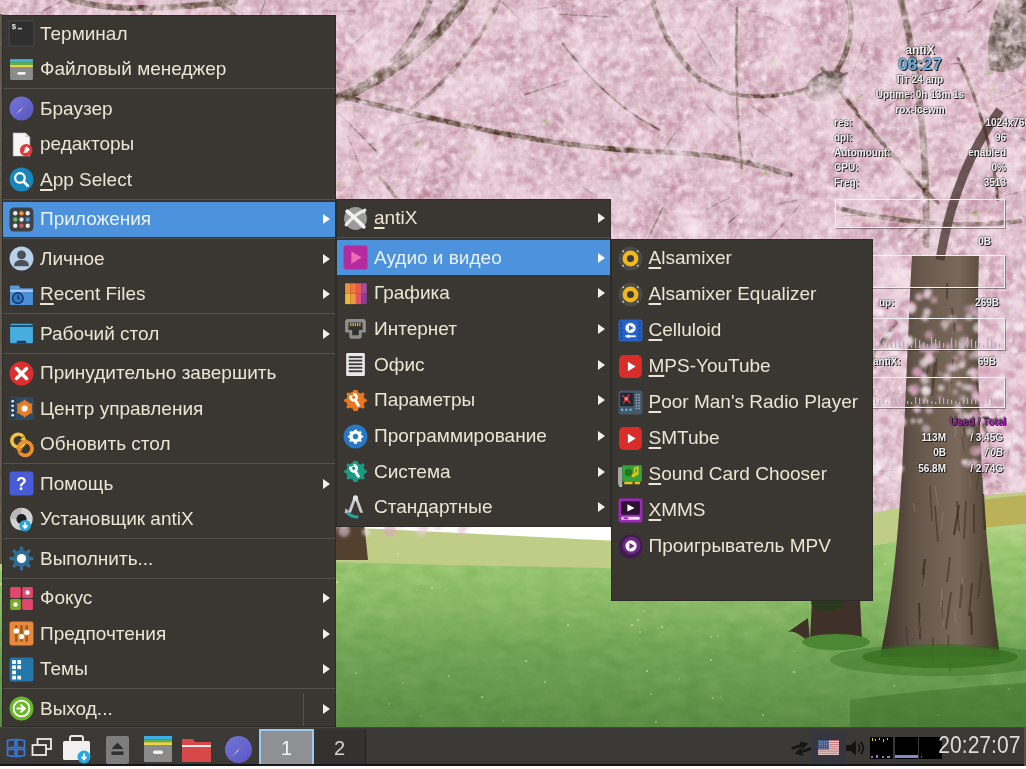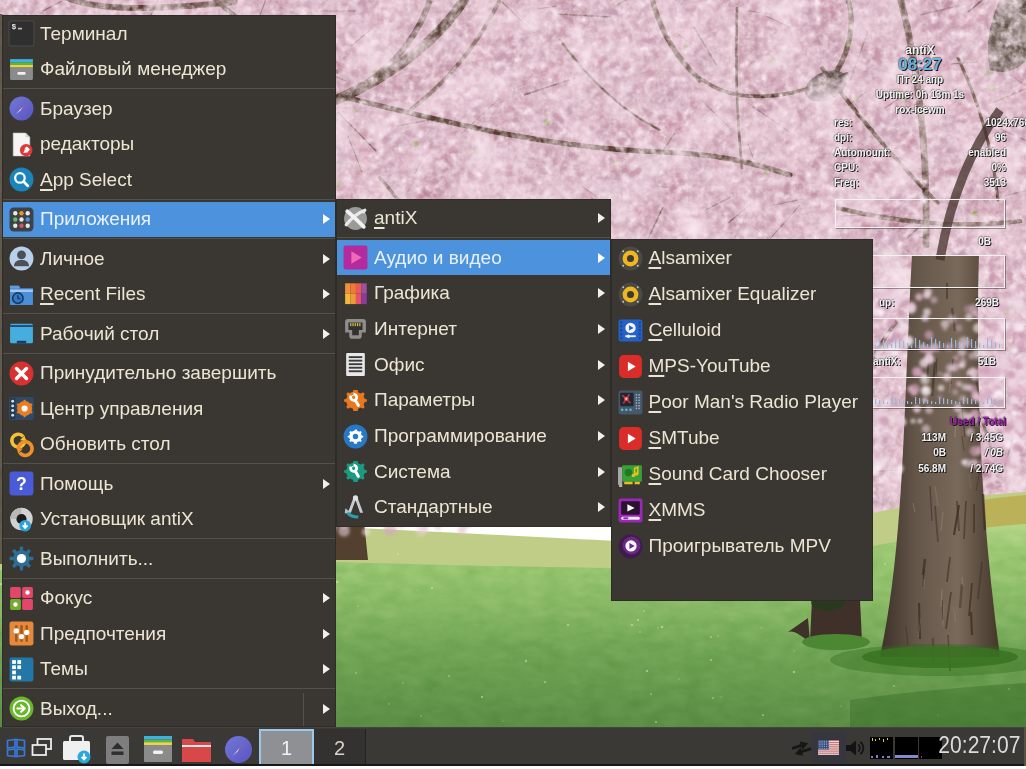--- a/index.html
+++ b/index.html
@@ -955,21 +955,21 @@
             <rect x="139" y="10" width="1.2" height="7" fill="#9ab8dc"></rect>
             <rect x="143" y="12" width="1.2" height="5" fill="#9ab8dc"></rect>
             <rect x="147" y="14" width="1.2" height="3" fill="#9ab8dc"></rect>
             <rect x="151" y="7" width="1.2" height="10" fill="#9ab8dc"></rect>
             <rect x="155" y="9" width="1.2" height="8" fill="#9ab8dc"></rect>
             <rect x="159" y="11" width="1.2" height="6" fill="#9ab8dc"></rect>
             <rect x="163" y="13" width="1.2" height="4" fill="#9ab8dc"></rect>
           </g>
         </svg></div>
       <div class="ck" style="left:873px; top:356px;">antiX:</div>
-      <div class="ck right" style="left:834px; width:162px; top:356px;">51B</div>
+      <div class="ck right" style="left:834px; width:162px; top:356px;">69B</div>
       <div class="ckbox" style="left:835px; top:377px; width:170px; height:31px;"><svg width="168" height="29" viewBox="0 0 168 29">
           <rect x="3" y="24" width="1.2" height="2" fill="#9ab8dc"></rect>
           <rect x="7" y="19" width="1.2" height="7" fill="#9ab8dc"></rect>
           <rect x="11" y="20" width="1.2" height="6" fill="#9ab8dc"></rect>
           <rect x="15" y="21" width="1.2" height="5" fill="#9ab8dc"></rect>
           <rect x="19" y="22" width="1.2" height="4" fill="#9ab8dc"></rect>
           <rect x="23" y="23" width="1.2" height="3" fill="#9ab8dc"></rect>
           <rect x="27" y="24" width="1.2" height="2" fill="#9ab8dc"></rect>
           <rect x="31" y="19" width="1.2" height="7" fill="#9ab8dc"></rect>
           <rect x="35" y="20" width="1.2" height="6" fill="#9ab8dc"></rect>

